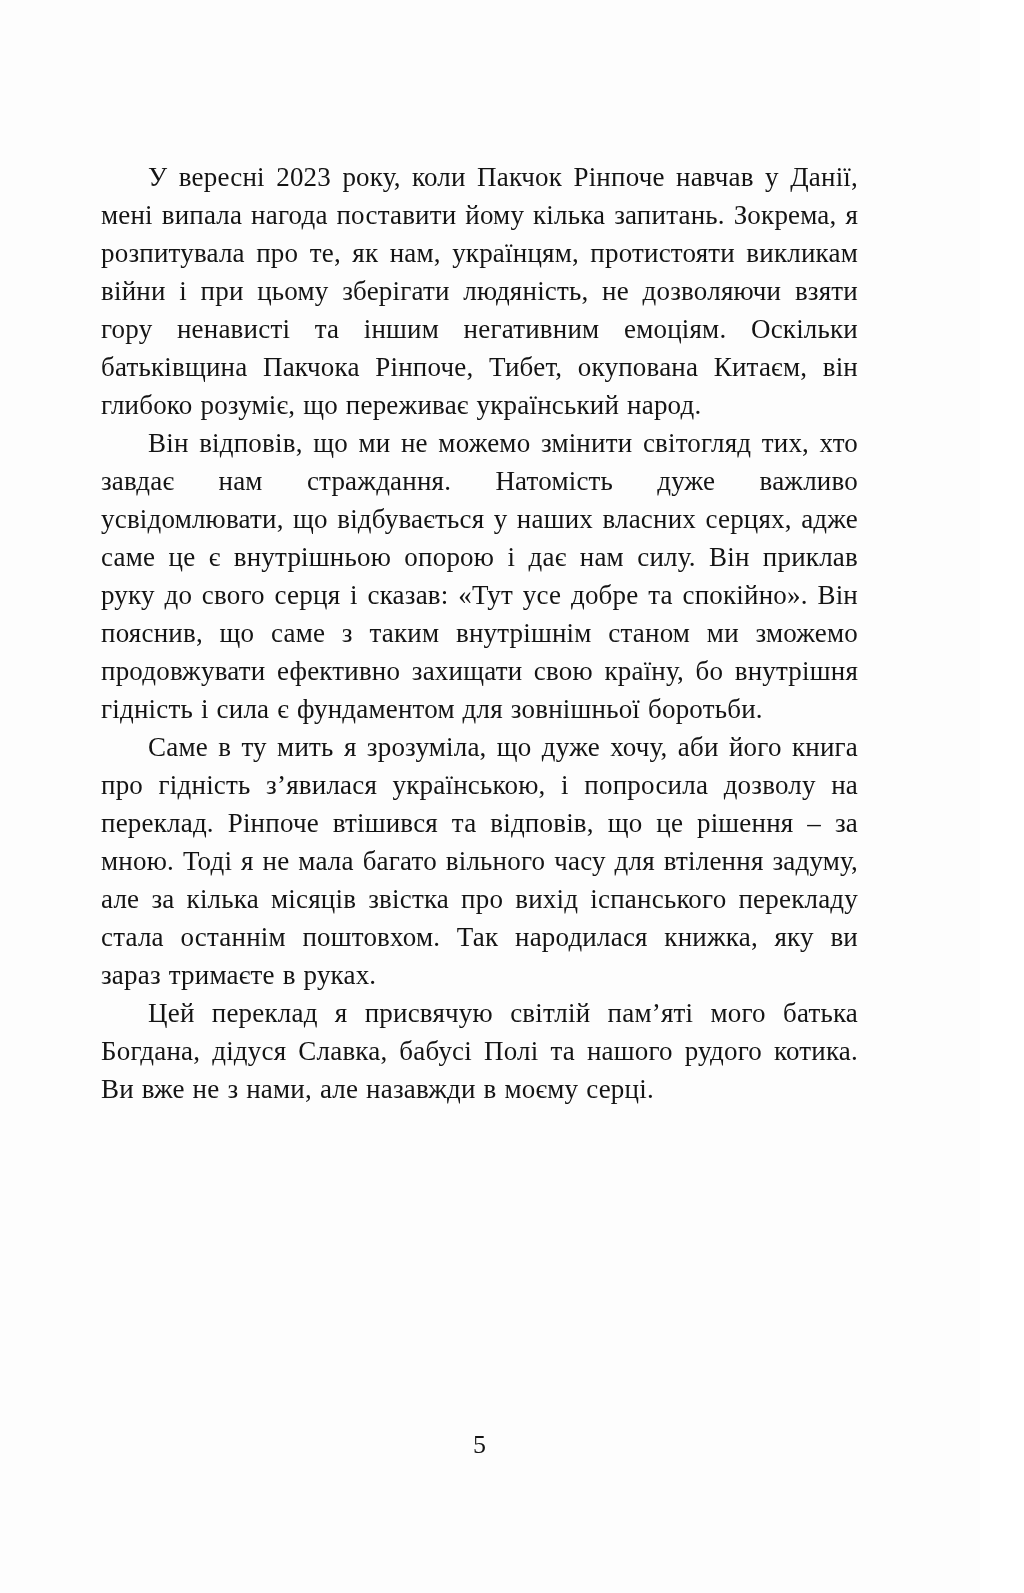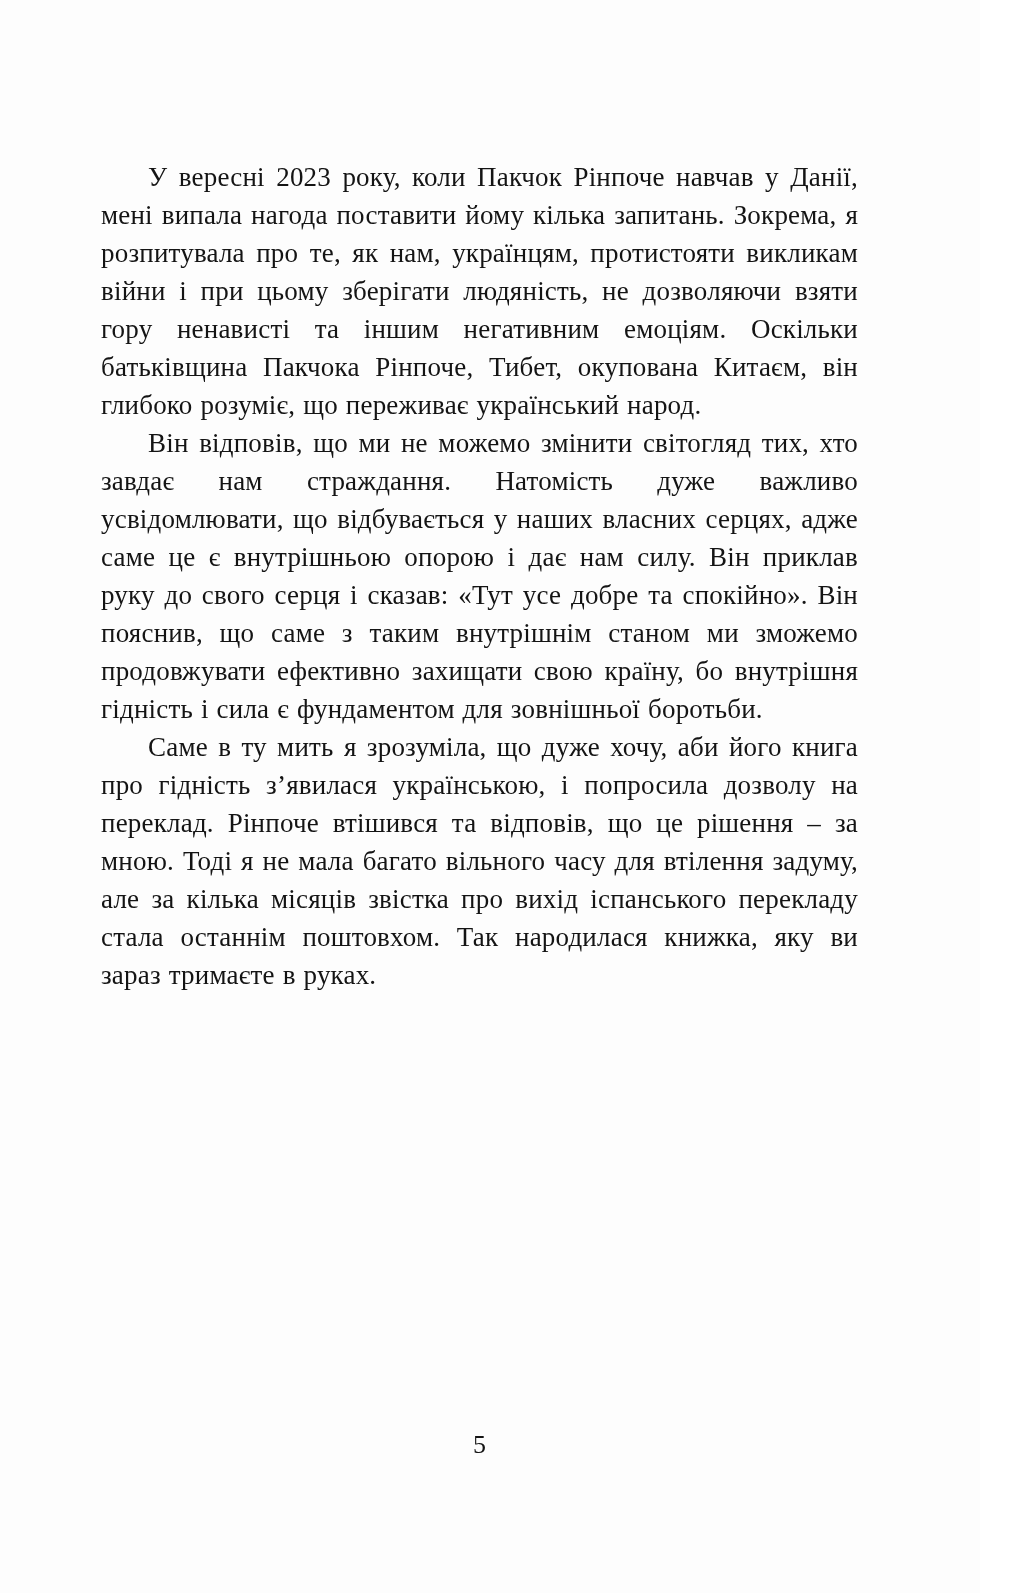--- a/index.html
+++ b/index.html
@@ -43,15 +43,16 @@
     }
   </style>
 </head>
 <body>
 
 <div class="page">
   <div class="text-block">
     <p class="para">У вересні 2023 року, коли Пакчок Рінпоче навчав у Данії, мені випала нагода поставити йому кілька запитань. Зокрема, я розпитувала про те, як нам, українцям, протистояти викликам війни і при цьому зберігати людяність, не дозволяючи взяти гору ненависті та іншим негативним емоціям. Оскільки батьківщина Пакчока Рінпоче, Тибет, окупована Китаєм, він глибоко розуміє, що переживає український народ.</p>
     <p class="para">Він відповів, що ми не можемо змінити світогляд тих, хто завдає нам страждання. Натомість дуже важливо усвідомлювати, що відбувається у наших власних серцях, адже саме це є внутрішньою опорою і дає нам силу. Він приклав руку до свого серця і сказав: «Тут усе добре та спокійно». Він пояснив, що саме з таким внутрішнім станом ми зможемо продовжувати ефективно захищати свою країну, бо внутрішня гідність і сила є фундаментом для зовнішньої боротьби.</p>
     <p class="para">Саме в ту мить я зрозуміла, що дуже хочу, аби його книга про гідність з’явилася українською, і попросила дозволу на переклад. Рінпоче втішився та відповів, що це рішення – за мною. Тоді я не мала багато вільного часу для втілення задуму, але за кілька місяців звістка про вихід іспанського перекладу стала останнім поштовхом. Так народилася книжка, яку ви зараз тримаєте в руках.</p>
+    <p class="para">Цей переклад я присвячую світлій пам’яті мого батька Богдана, дідуся Славка, бабусі Полі та нашого рудого котика. Ви вже не з нами, але назавжди в моєму серці.</p>
   </div>
   <div class="page-number">5</div>
 </div>
 
 </body></html>

